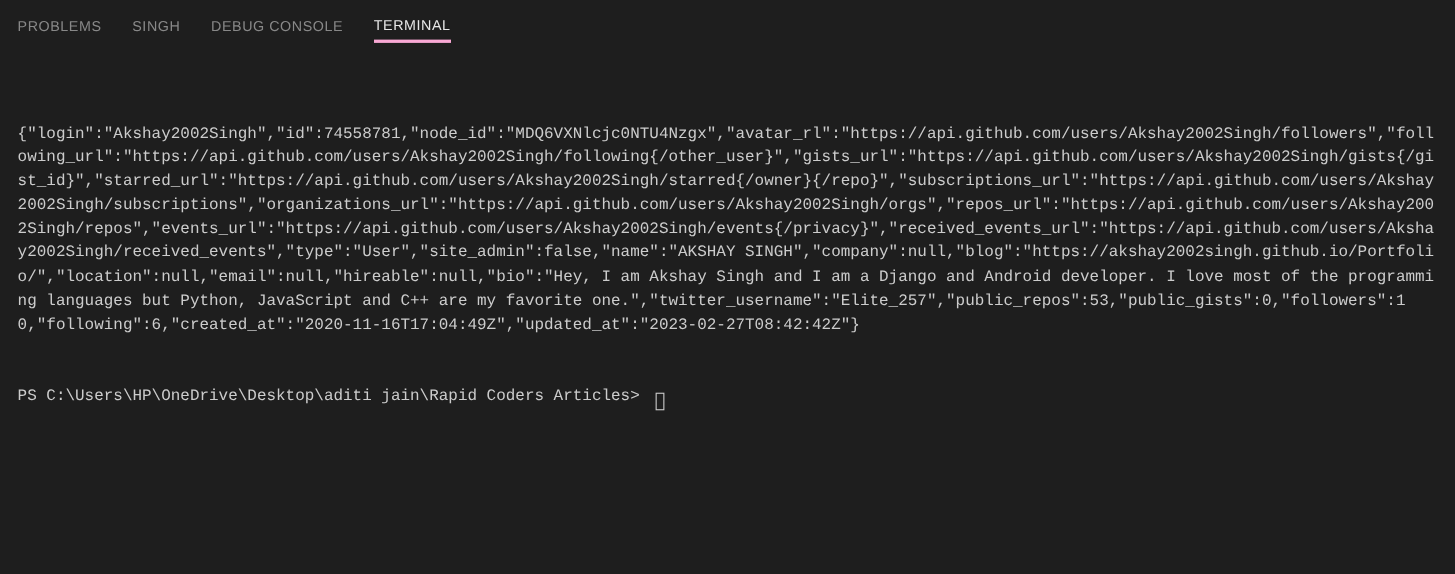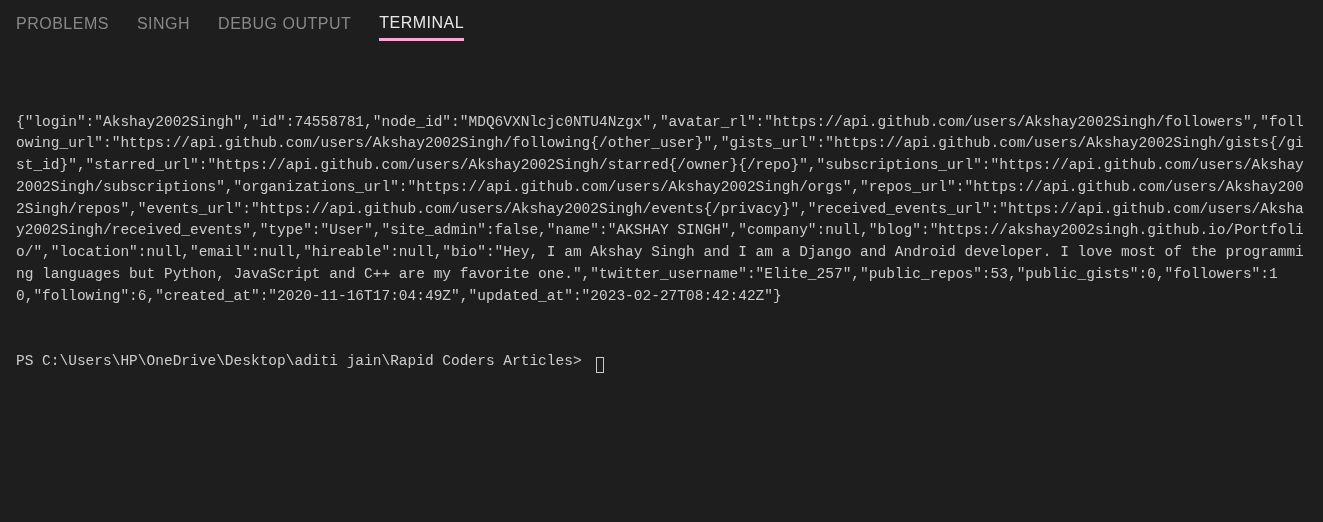--- a/index.html
+++ b/index.html
@@ -17,21 +17,21 @@
     }
     .panel-tabs {
       display: flex;
       align-items: center;
       padding: 8px 16px 0 16px;
       gap: 28px;
       border-bottom: none;
       height: 40px;
     }
     .tab {
-      font-size: 16px;
+      font-size: 13px;
       color: #888888;
       cursor: pointer;
       padding: 6px 0;
       letter-spacing: 0.5px;
       border-bottom: 1px solid transparent;
       white-space: nowrap;
     }
     .tab.active {
       color: #e7e7e7;
       border-bottom: 3px solid #f9a8d4;
@@ -64,21 +64,21 @@
       margin-left: 2px;
       vertical-align: middle;
     }
   </style>
 </head>
 <body>
 
 <div class="panel-tabs">
   <div class="tab">PROBLEMS</div>
   <div class="tab">SINGH</div>
-  <div class="tab">DEBUG OUTPUT</div>
+  <div class="tab">DEBUG CONSOLE</div>
   <div class="tab active">TERMINAL</div>
 </div>
 
 <div class="terminal-content">
   <span class="terminal-output">{"login":"Akshay2002Singh","id":74558781,"node_id":"MDQ6VXNlcjc0NTU4Nzgx","avatar_rl":"https://api.github.com/users/Akshay2002Singh/followers","following_url":"https://api.github.com/users/Akshay2002Singh/following{/other_user}","gists_url":"https://api.github.com/users/Akshay2002Singh/gists{/gist_id}","starred_url":"https://api.github.com/users/Akshay2002Singh/starred{/owner}{/repo}","subscriptions_url":"https://api.github.com/users/Akshay2002Singh/subscriptions","organizations_url":"https://api.github.com/users/Akshay2002Singh/orgs","repos_url":"https://api.github.com/users/Akshay2002Singh/repos","events_url":"https://api.github.com/users/Akshay2002Singh/events{/privacy}","received_events_url":"https://api.github.com/users/Akshay2002Singh/received_events","type":"User","site_admin":false,"name":"AKSHAY SINGH","company":null,"blog":"https://akshay2002singh.github.io/Portfolio/","location":null,"email":null,"hireable":null,"bio":"Hey, I am Akshay Singh and I am a Django and Android developer. I love most of the programming languages but Python, JavaScript and C++ are my favorite one.","twitter_username":"Elite_257","public_repos":53,"public_gists":0,"followers":10,"following":6,"created_at":"2020-11-16T17:04:49Z","updated_at":"2023-02-27T08:42:42Z"}</span>
   <div class="prompt-line">
     <span>PS C:\Users\HP\OneDrive\Desktop\aditi jain\Rapid Coders Articles&gt; </span><span class="cursor"></span>
   </div>
 </div>
 

